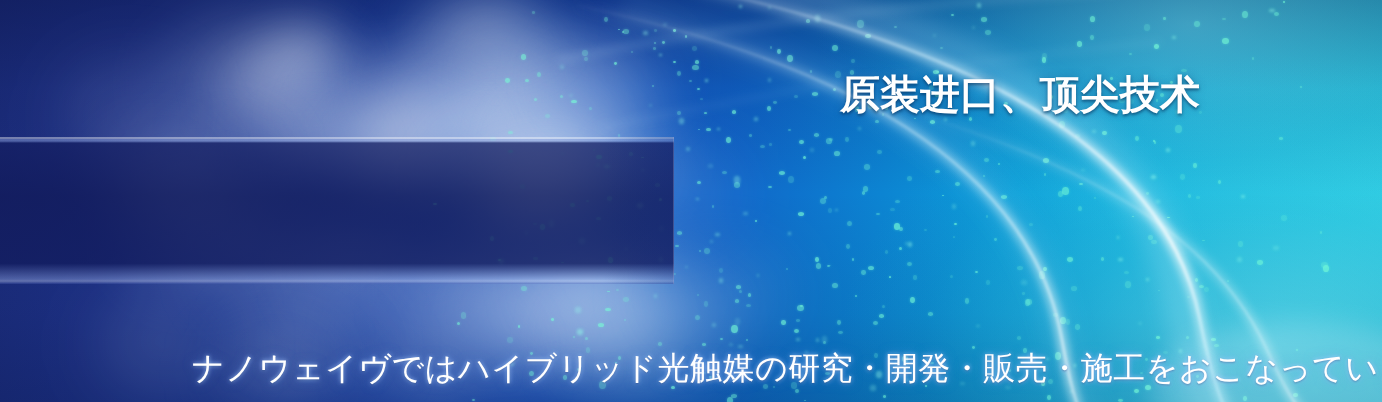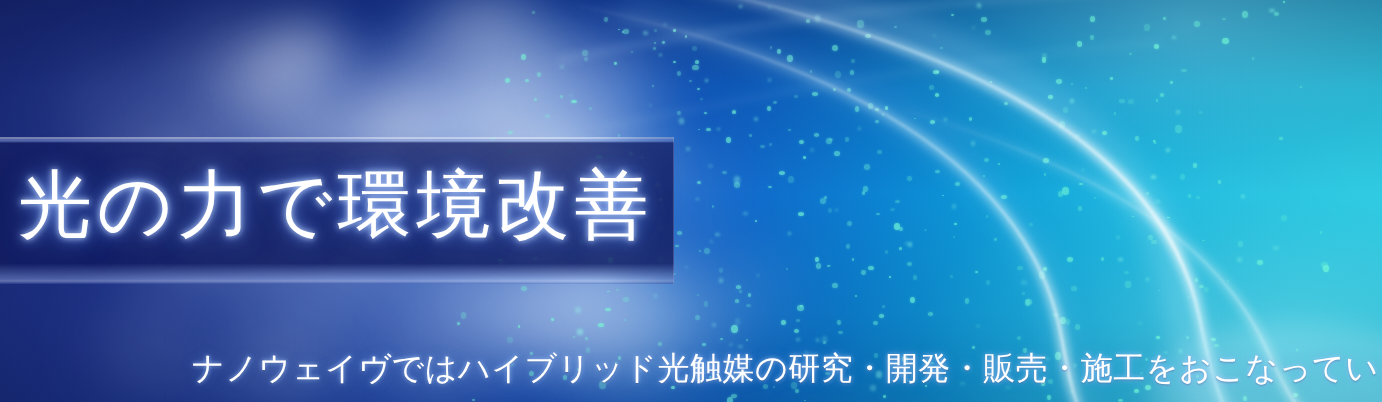--- a/index.html
+++ b/index.html
@@ -716,19 +716,19 @@
         <path d="M 560 60 C 760 18, 950 2, 1120 -10" fill="none" stroke="#d9f3ff" stroke-opacity="0.40" stroke-width="5" stroke-linecap="round"></path>
         <path d="M 600 128 C 800 86, 980 58, 1160 42" fill="none" stroke="#cfeeff" stroke-opacity="0.22" stroke-width="4" stroke-linecap="round"></path>
       </g>
 
       <ellipse cx="1300" cy="392" rx="150" ry="70" fill="#cdf6ff" opacity="0.22" filter="url(#softest)"></ellipse>
     </svg>
   </div>
 
   <div id="headline-band"></div>
 
-  <div id="headline-jp">光の力で環境改善</div>
-
+
+  <div id="cn-line1">原装进口、顶尖技术</div>
 
 
   <div id="tagline-jp">ナノウェイヴではハイブリッド光触媒の研究・開発・販売・施工をおこなっています</div>
 
 </div>
 
 </body></html>

